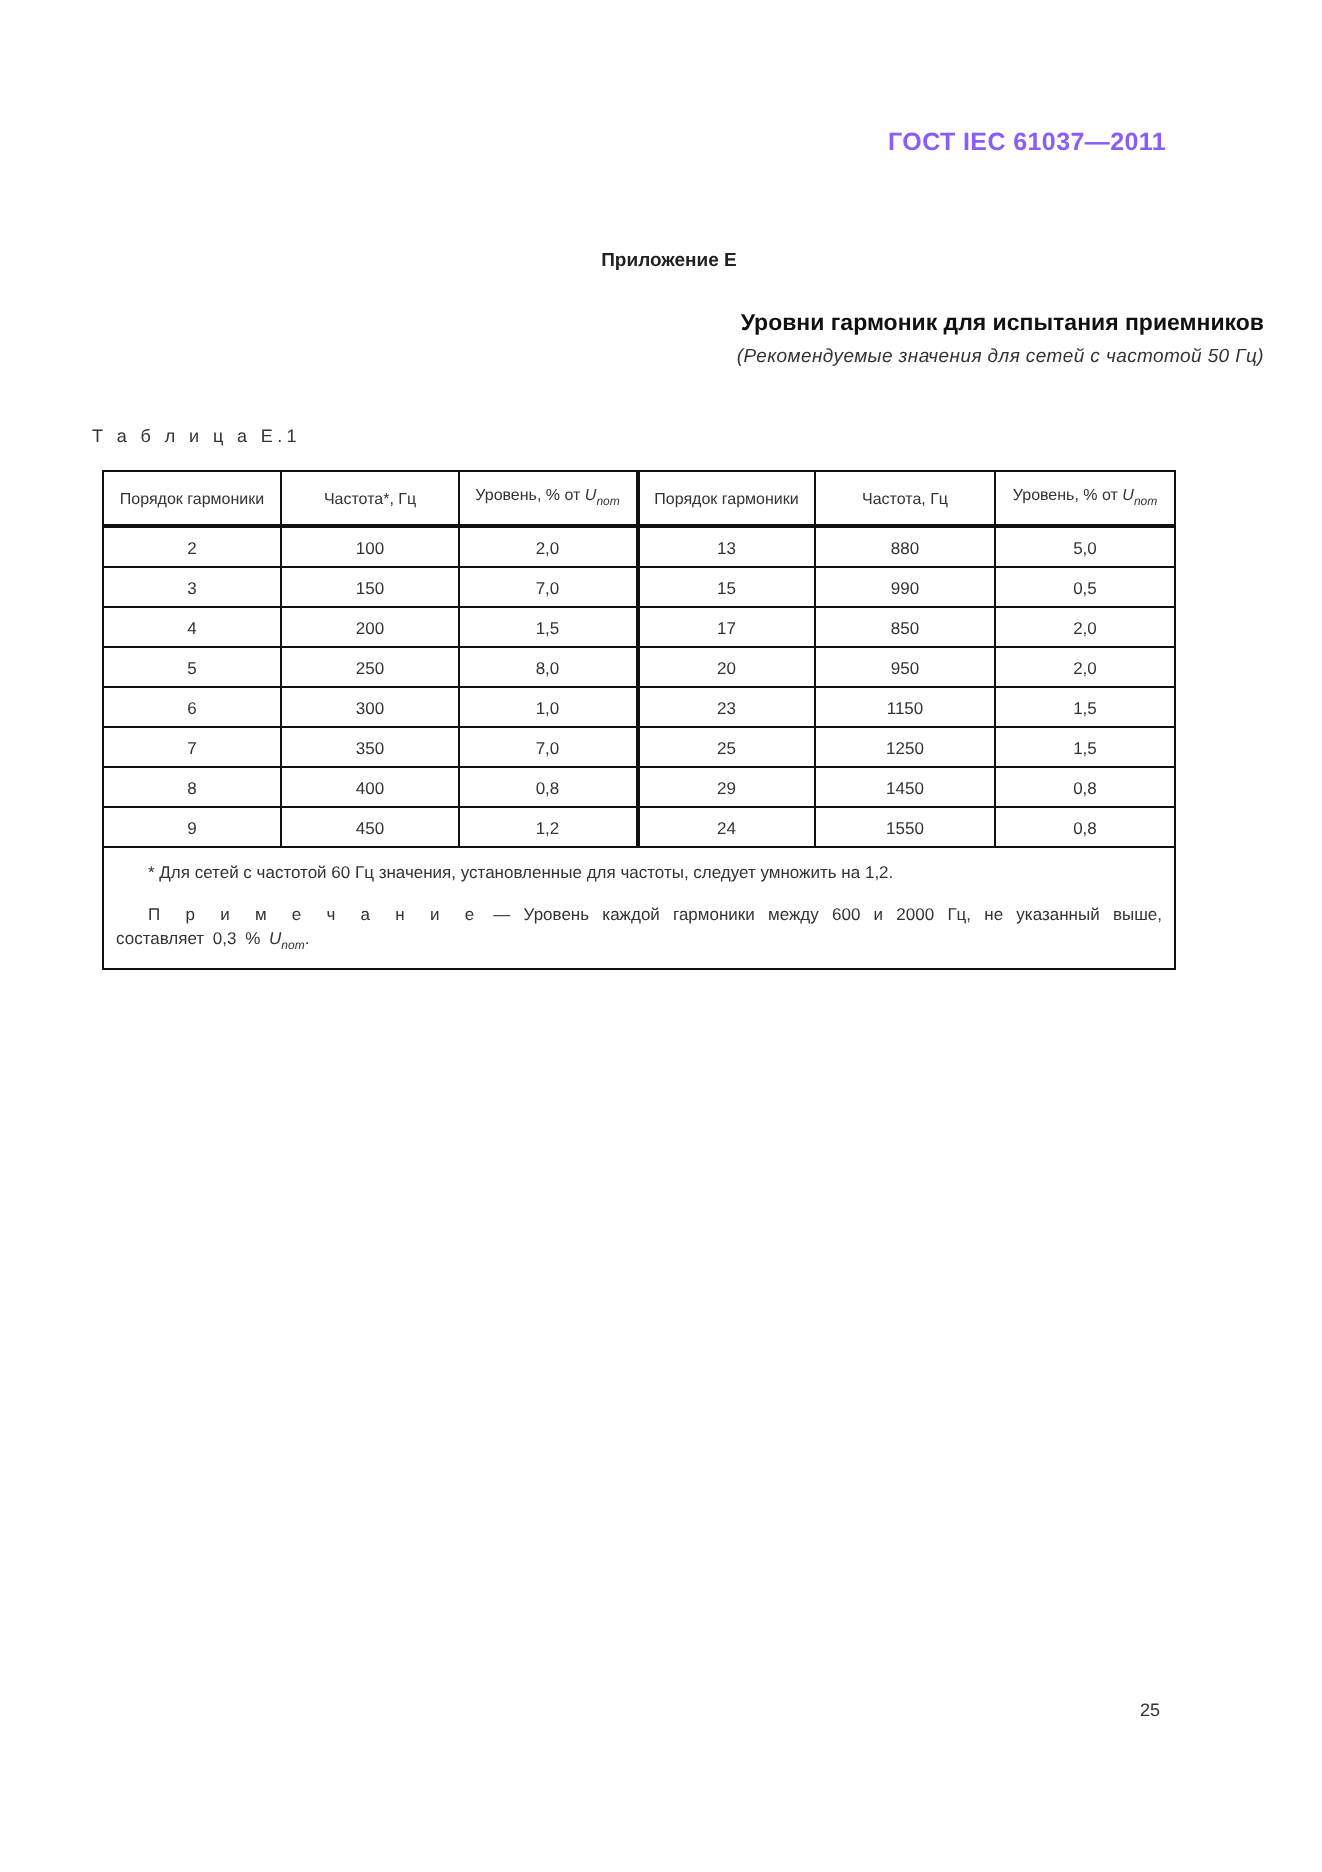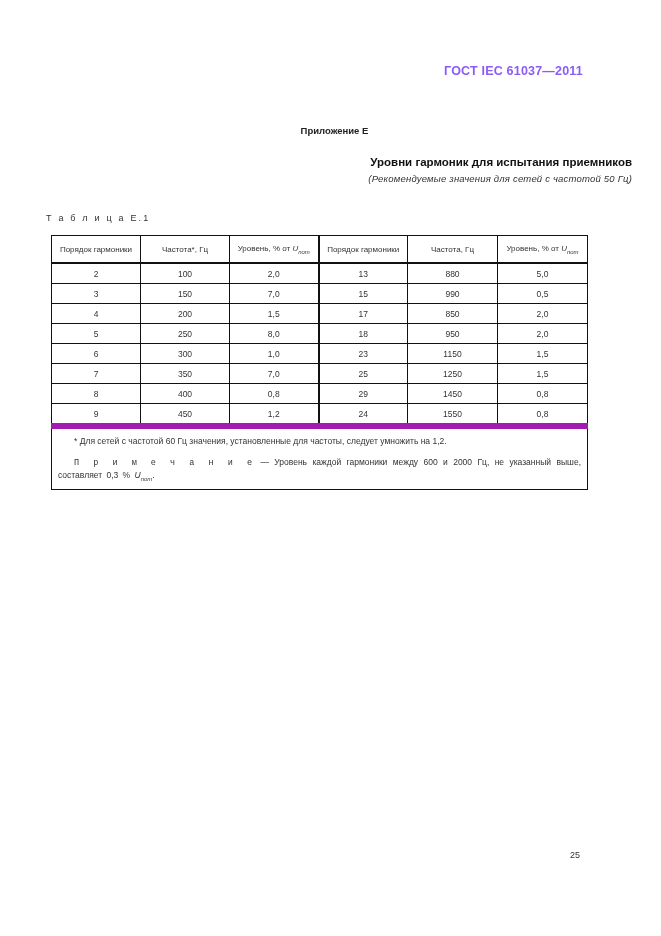--- a/index.html
+++ b/index.html
@@ -35,26 +35,26 @@
   }
   table.harm td, table.harm th {
     border: 1px solid #111; text-align: center; padding: 0;
     font-weight: normal; height: 19px;
   }
   table.harm th { height: 26px; font-size: 8px; }
   table.harm tr.head th { border-bottom: 2px solid #111; }
   table.harm .split { border-right: 2px solid #111; }
   table.harm td.notes {
     text-align: left; height: auto; padding: 6px 6px 4px 6px;
-    font-size: 8.5px; line-height: 12px; border-top: 6px solid #a21caf;
+    font-size: 8.5px; line-height: 12px; border-top: 1px solid #a21caf;
   }
   .note-line { margin: 0; }
   .note-line.first { text-indent: 16px; margin-bottom: 9px; }
   .note-line.second { text-indent: 16px; text-align: justify; text-align-last: left; word-spacing: 2px; }
-  .spaced { letter-spacing: 3px; font-family: Liberation Mono, monospace; }
+  .spaced { letter-spacing: 3px; }
   .unom { font-style: italic; }
   .unom sub { font-size: 6px; font-style: italic; }
   .page-num {
     position: absolute; top: 850px; left: 570px; font-size: 9px; color: #333;
   }
 </style>
 </head>
 <body>
 
 <div class="doc-code">ГОСТ  IEC 61037—2011</div>
@@ -111,21 +111,21 @@
         <td>200</td>
         <td class="split">1,5</td>
         <td>17</td>
         <td>850</td>
         <td>2,0</td>
       </tr>
       <tr>
         <td>5</td>
         <td>250</td>
         <td class="split">8,0</td>
-        <td>18</td>
+        <td>20</td>
         <td>950</td>
         <td>2,0</td>
       </tr>
       <tr>
         <td>6</td>
         <td>300</td>
         <td class="split">1,0</td>
         <td>23</td>
         <td>1150</td>
         <td>1,5</td>

